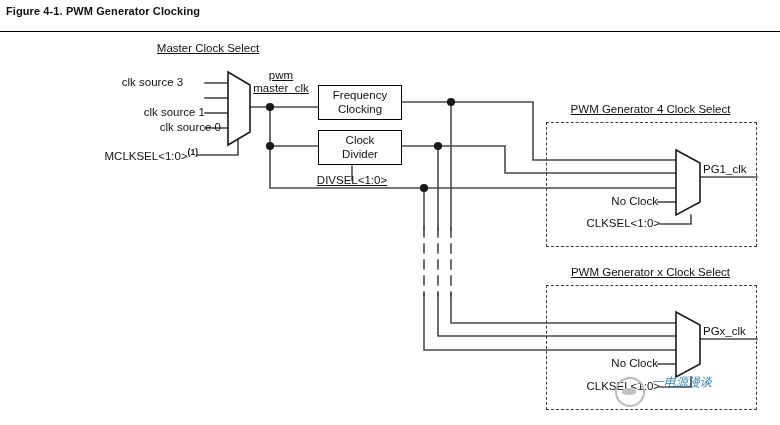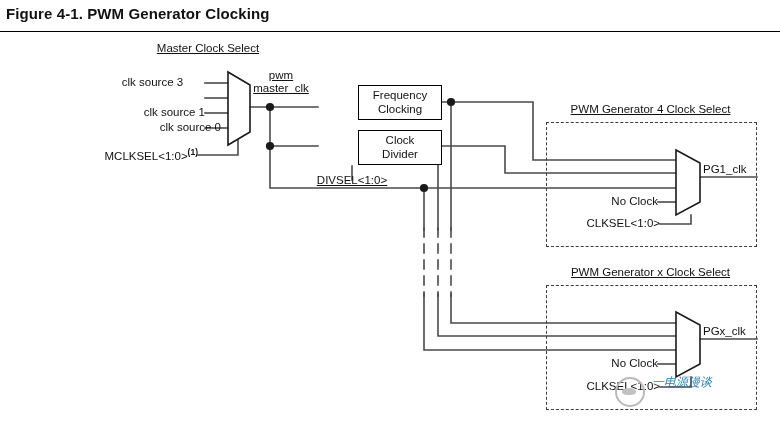--- a/index.html
+++ b/index.html
@@ -1,24 +1,24 @@
 <!DOCTYPE html>
 <html><head>
 <meta charset="utf-8">
 <style>
   html,body{margin:0;padding:0;background:#ffffff;}
   body{font-family:"Liberation Sans",sans-serif;}
   #page{position:relative;width:780px;height:425px;background:#ffffff;overflow:hidden;}
-  #fig-title{position:absolute;left:6px;top:5px;font-size:15px;font-weight:bold;color:#111;letter-spacing:0.1px;white-space:nowrap;}
+  #fig-title{position:absolute;left:6px;top:5px;font-size:11px;font-weight:bold;color:#111;letter-spacing:0.1px;white-space:nowrap;}
   #title-rule{position:absolute;left:0;top:31px;width:780px;height:1px;background:#000;}
   .lbl{position:absolute;font-size:11.5px;color:#111;white-space:nowrap;line-height:1.15;}
   .lbl.c{text-align:center;text-decoration:underline;}
   .lbl.r{text-align:right;}
   .sup{font-size:8.5px;vertical-align:super;font-weight:bold;}
-  .blk{position:absolute;border:1.3px solid #000;background:#fff;display:flex;align-items:center;justify-content:center;text-align:center;font-size:11.5px;color:#111;line-height:1.15;margin-left:40px;}
+  .blk{position:absolute;border:1.3px solid #000;background:#fff;display:flex;align-items:center;justify-content:center;text-align:center;font-size:11.5px;color:#111;line-height:1.15;}
   .dbox{position:absolute;border:1.6px dashed #3b3b3b;background:transparent;}
   svg#wires{position:absolute;left:0;top:0;width:780px;height:425px;}
   #watermark{position:absolute;left:612px;top:372px;width:164px;height:34px;}
   #wm-text{position:absolute;left:40px;top:2px;font-size:12px;color:#0369a1;font-family:"DejaVu Sans",sans-serif;white-space:nowrap;opacity:.85;font-style:italic;}
   #wm-logo{position:absolute;left:3px;top:5px;width:26px;height:26px;border:2px solid #b9b9b9;border-radius:50%;}
   #wm-logo:after{content:"";position:absolute;left:5px;top:9px;width:14px;height:7px;background:#c2c2c2;border-radius:50% 50% 40% 40%;}
 </style>
 </head>
 <body>
 

